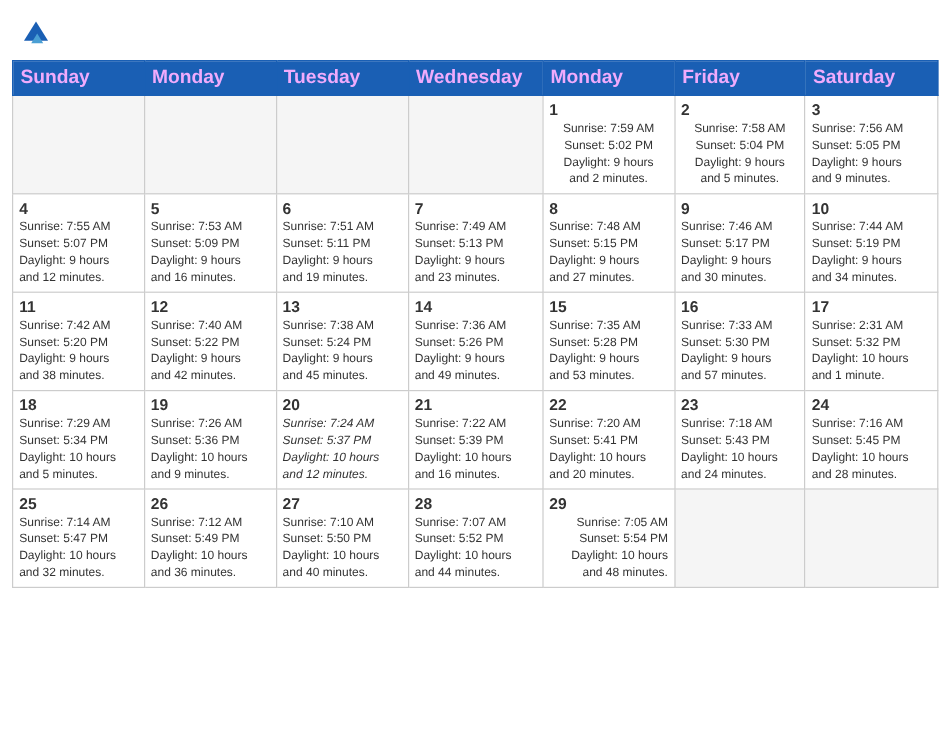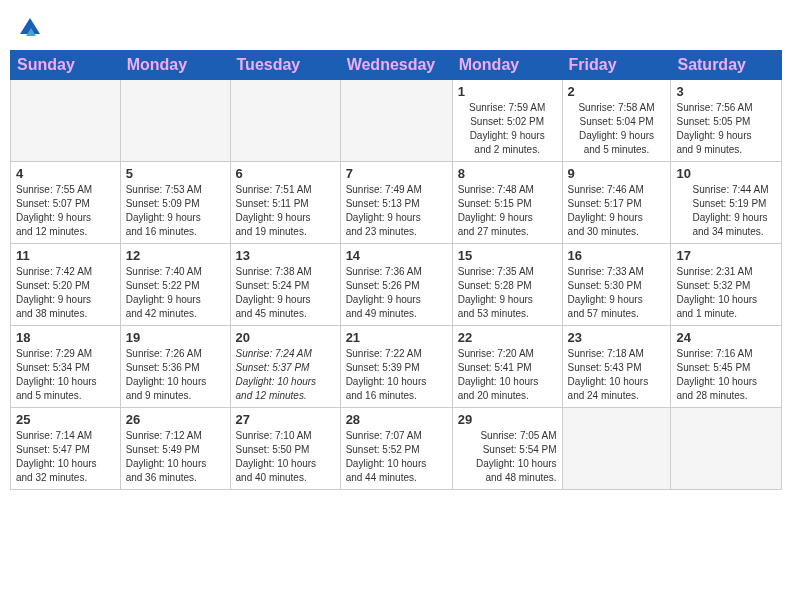--- a/index.html
+++ b/index.html
@@ -185,21 +185,21 @@
         </td>
         <td>
           <div class="day-num">9</div>
           <div class="day-info" style="white-space: pre-line;">Sunrise: 7:46 AM
 Sunset: 5:17 PM
 Daylight: 9 hours
 and 30 minutes.</div>
         </td>
         <td>
           <div class="day-num">10</div>
-          <div class="day-info" style="white-space: pre-line; margin-left: 16px;">Sunrise: 7:44 AM
+          <div class="day-info" style="white-space: pre-line;">Sunrise: 7:44 AM
 Sunset: 5:19 PM
 Daylight: 9 hours
 and 34 minutes.</div>
         </td>
       </tr>
       <tr>
         <td>
           <div class="day-num">11</div>
           <div class="day-info" style="white-space: pre-line;">Sunrise: 7:42 AM
 Sunset: 5:20 PM

